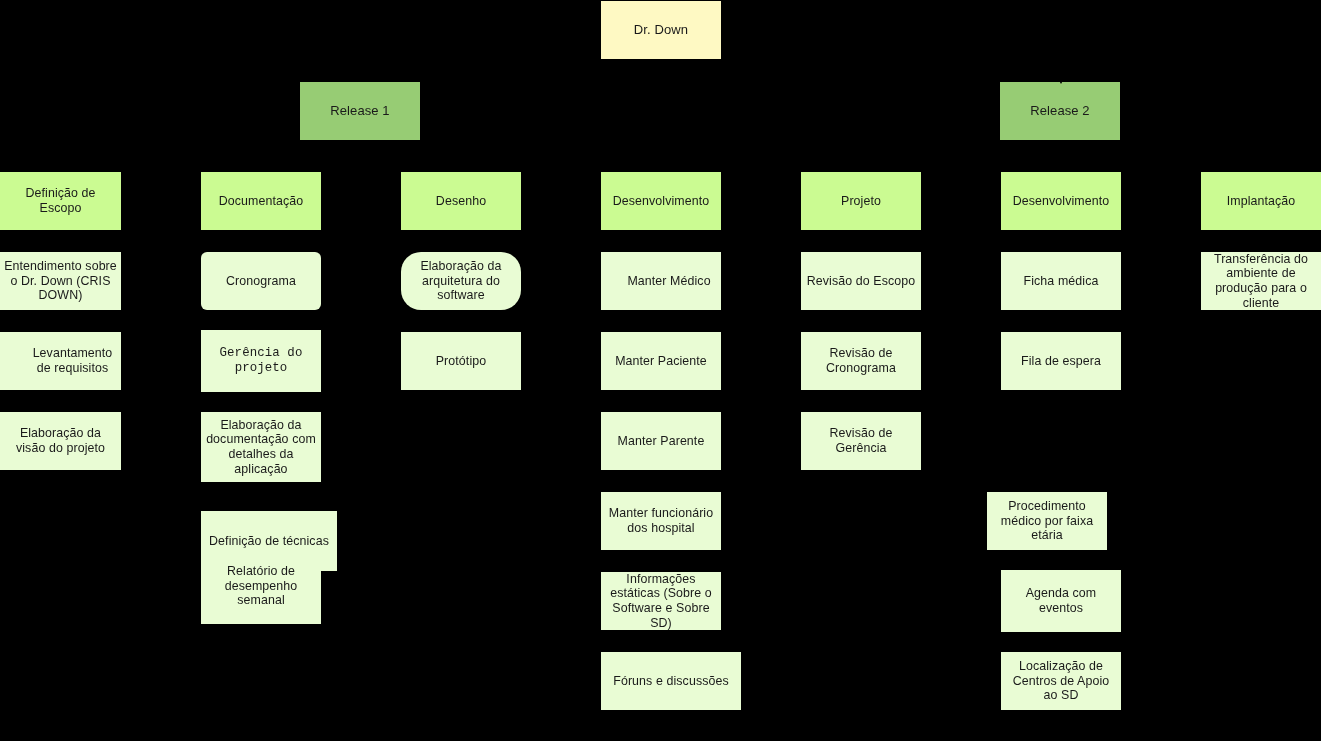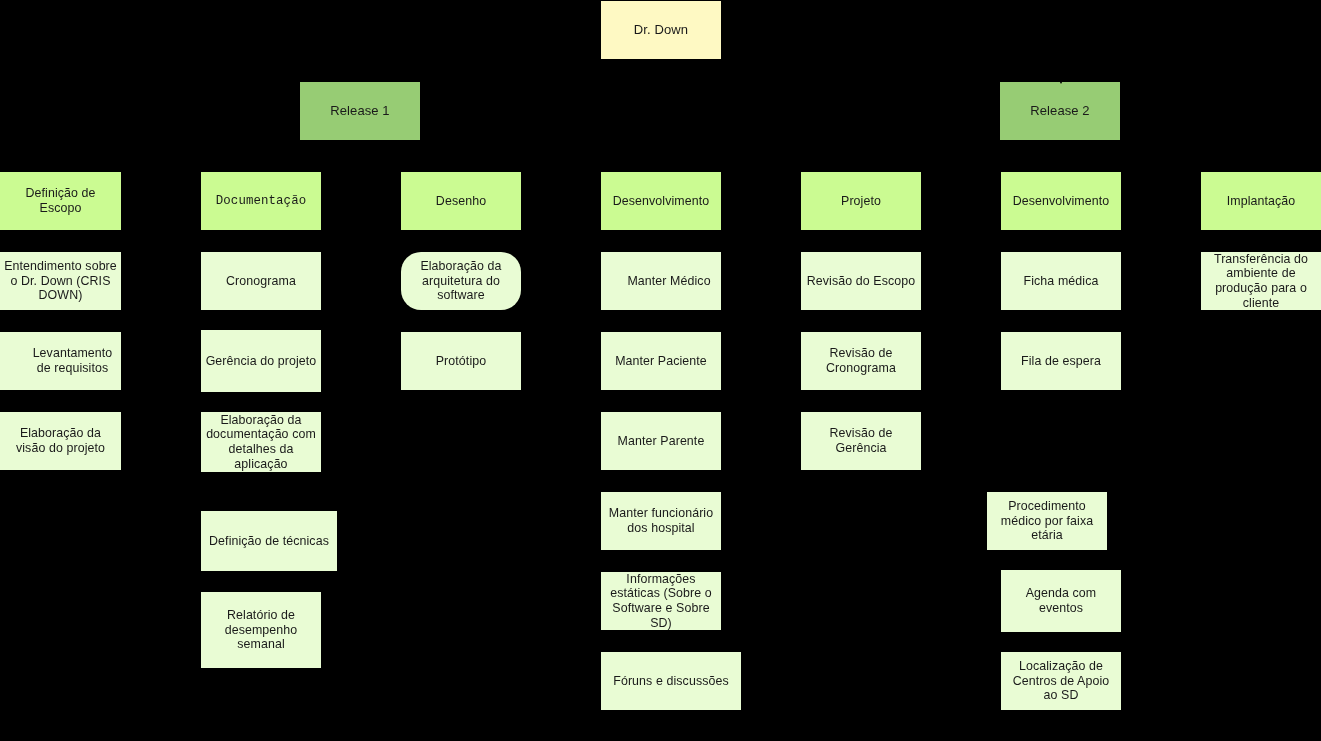--- a/index.html
+++ b/index.html
@@ -66,26 +66,26 @@
 <div id="canvas">
     <div class="node root" style="left: 601px; top: 1px; width: 120px; height: 58px;">Dr. Down</div>
     <div class="node release" style="left: 300px; top: 82px; width: 120px; height: 58px;">Release 1</div>
     <div class="node release" style="left: 1000px; top: 82px; width: 120px; height: 58px;">Release 2</div>
     <div class="arrow-stub" style="left: 1060px; top: 66px; width: 2px; height: 12px;"></div>
     <div class="arrow-head" style="left: 1055px; top: 73px;"></div>
     <div class="node header" style="left: 0px; top: 172px; width: 121px; height: 58px;">Definição de Escopo</div>
     <div class="node item" style="left: 0px; top: 252px; width: 121px; height: 58px;">Entendimento sobre o Dr. Down (CRIS DOWN)</div>
     <div class="node item" style="left: 0px; top: 332px; width: 121px; height: 58px; padding-left: 28px;">Levantamento de requisitos</div>
     <div class="node item" style="left: 0px; top: 412px; width: 121px; height: 58px;">Elaboração da visão do projeto</div>
-    <div class="node header" style="left: 201px; top: 172px; width: 120px; height: 58px; font-family: Liberation Mono, monospace;">Documentação</div>
-    <div class="node item" style="left: 201px; top: 252px; width: 120px; height: 58px;">Cronograma</div>
-    <div class="node item" style="left: 201px; top: 330px; width: 120px; height: 62px;">Gerência do projeto</div>
-    <div class="node item" style="left: 201px; top: 412px; width: 120px; height: 60px;">Elaboração da documentação com detalhes da aplicação</div>
+    <div class="node header" style="left: 201px; top: 172px; width: 120px; height: 58px;">Documentação</div>
+    <div class="node item" style="left: 201px; top: 252px; width: 120px; height: 58px; border-radius: 6px;">Cronograma</div>
+    <div class="node item" style="left: 201px; top: 330px; width: 120px; height: 62px; font-family: Liberation Mono, monospace;">Gerência do projeto</div>
+    <div class="node item" style="left: 201px; top: 412px; width: 120px; height: 70px;">Elaboração da documentação com detalhes da aplicação</div>
     <div class="node item" style="left: 201px; top: 511px; width: 136px; height: 60px;">Definição de técnicas</div>
-    <div class="node item" style="left: 201px; top: 592px; width: 120px; height: 76px;">Relatório de desempenho semanal</div>
+    <div class="node item" style="left: 201px; top: 548px; width: 120px; height: 76px;">Relatório de desempenho semanal</div>
     <div class="node header" style="left: 401px; top: 172px; width: 120px; height: 58px;">Desenho</div>
     <div class="node item" style="left: 401px; top: 252px; width: 120px; height: 58px; border-radius: 20px;">Elaboração da arquitetura do software</div>
     <div class="node item" style="left: 401px; top: 332px; width: 120px; height: 58px;">Protótipo</div>
     <div class="node header" style="left: 601px; top: 172px; width: 120px; height: 58px;">Desenvolvimento</div>
     <div class="node item" style="left: 601px; top: 252px; width: 120px; height: 58px; padding-left: 20px;">Manter Médico</div>
     <div class="node item" style="left: 601px; top: 332px; width: 120px; height: 58px;">Manter Paciente</div>
     <div class="node item" style="left: 601px; top: 412px; width: 120px; height: 58px;">Manter Parente</div>
     <div class="node item" style="left: 601px; top: 492px; width: 120px; height: 58px;">Manter funcionário dos hospital</div>
     <div class="node item" style="left: 601px; top: 572px; width: 120px; height: 58px;">Informações estáticas (Sobre o Software e Sobre SD)</div>
     <div class="node item" style="left: 601px; top: 652px; width: 140px; height: 58px;">Fóruns e discussões</div>

